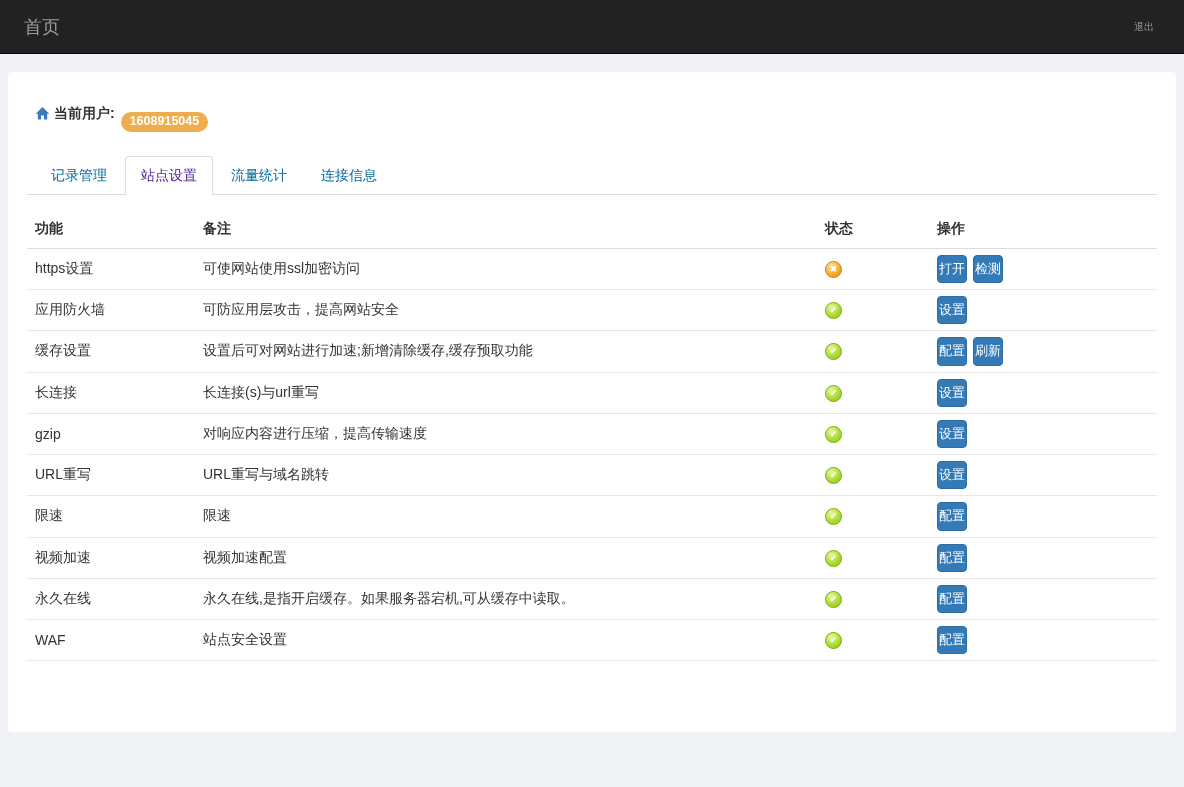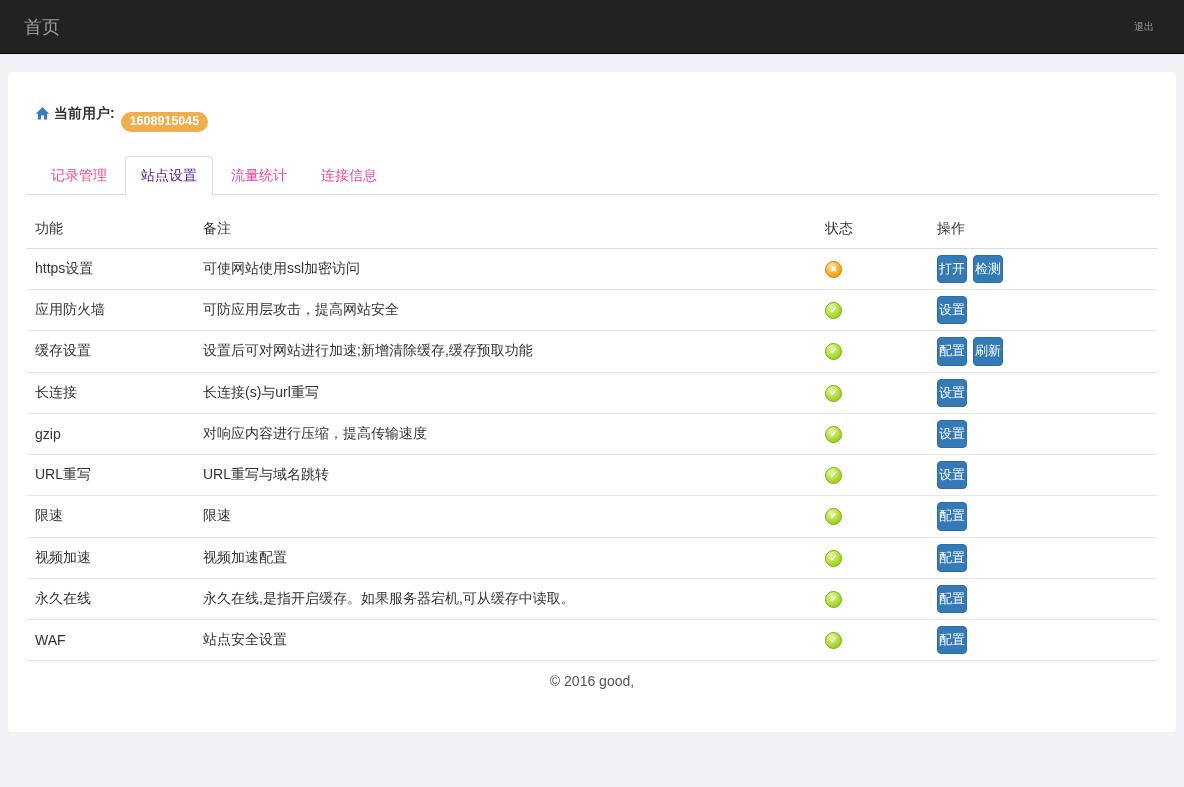--- a/index.html
+++ b/index.html
@@ -71,21 +71,21 @@
   .tabs-inner { border-bottom: 1px solid #ddd; }
   ul.tabs {
     list-style: none;
     margin: 0 0 -1px 8px;
     padding: 0;
     display: flex;
   }
   ul.tabs li {
     padding: 10px 15px;
     margin-right: 2px;
-    color: #ec4899;
+    color: #0369a1;
     cursor: pointer;
     border: 1px solid transparent;
     border-radius: 4px 4px 0 0;
     position: relative;
     top: 1px;
   }
   ul.tabs li.active {
     color: #4c1d95;
     background: #fff;
     border-color: #ddd #ddd transparent #ddd;
@@ -94,21 +94,21 @@
 
   
   .content { padding: 0 19px; }
   table.feature-table {
     width: 100%;
     border-collapse: collapse;
     margin-top: 15px;
   }
   table.feature-table th {
     text-align: left;
-    font-weight: normal;
+    font-weight: bold;
     color: #333;
     padding: 10px 8px;
     border-bottom: 1px solid #ddd;
   }
   table.feature-table td {
     padding: 6px 8px;
     border-bottom: 1px solid #e7e7e7;
     height: 40px;
     vertical-align: middle;
     color: #333;
@@ -266,16 +266,15 @@
           </tr>
           <tr>
             <td>WAF</td>
             <td>站点安全设置</td>
             <td><span class="status on">✔</span></td>
             <td><button class="btn">配置</button></td>
           </tr>
         </tbody>
     </table>
 
-    <div class="footer">© 2016 good,</div>
   </div>
 
 </div>
 
 </body></html>

